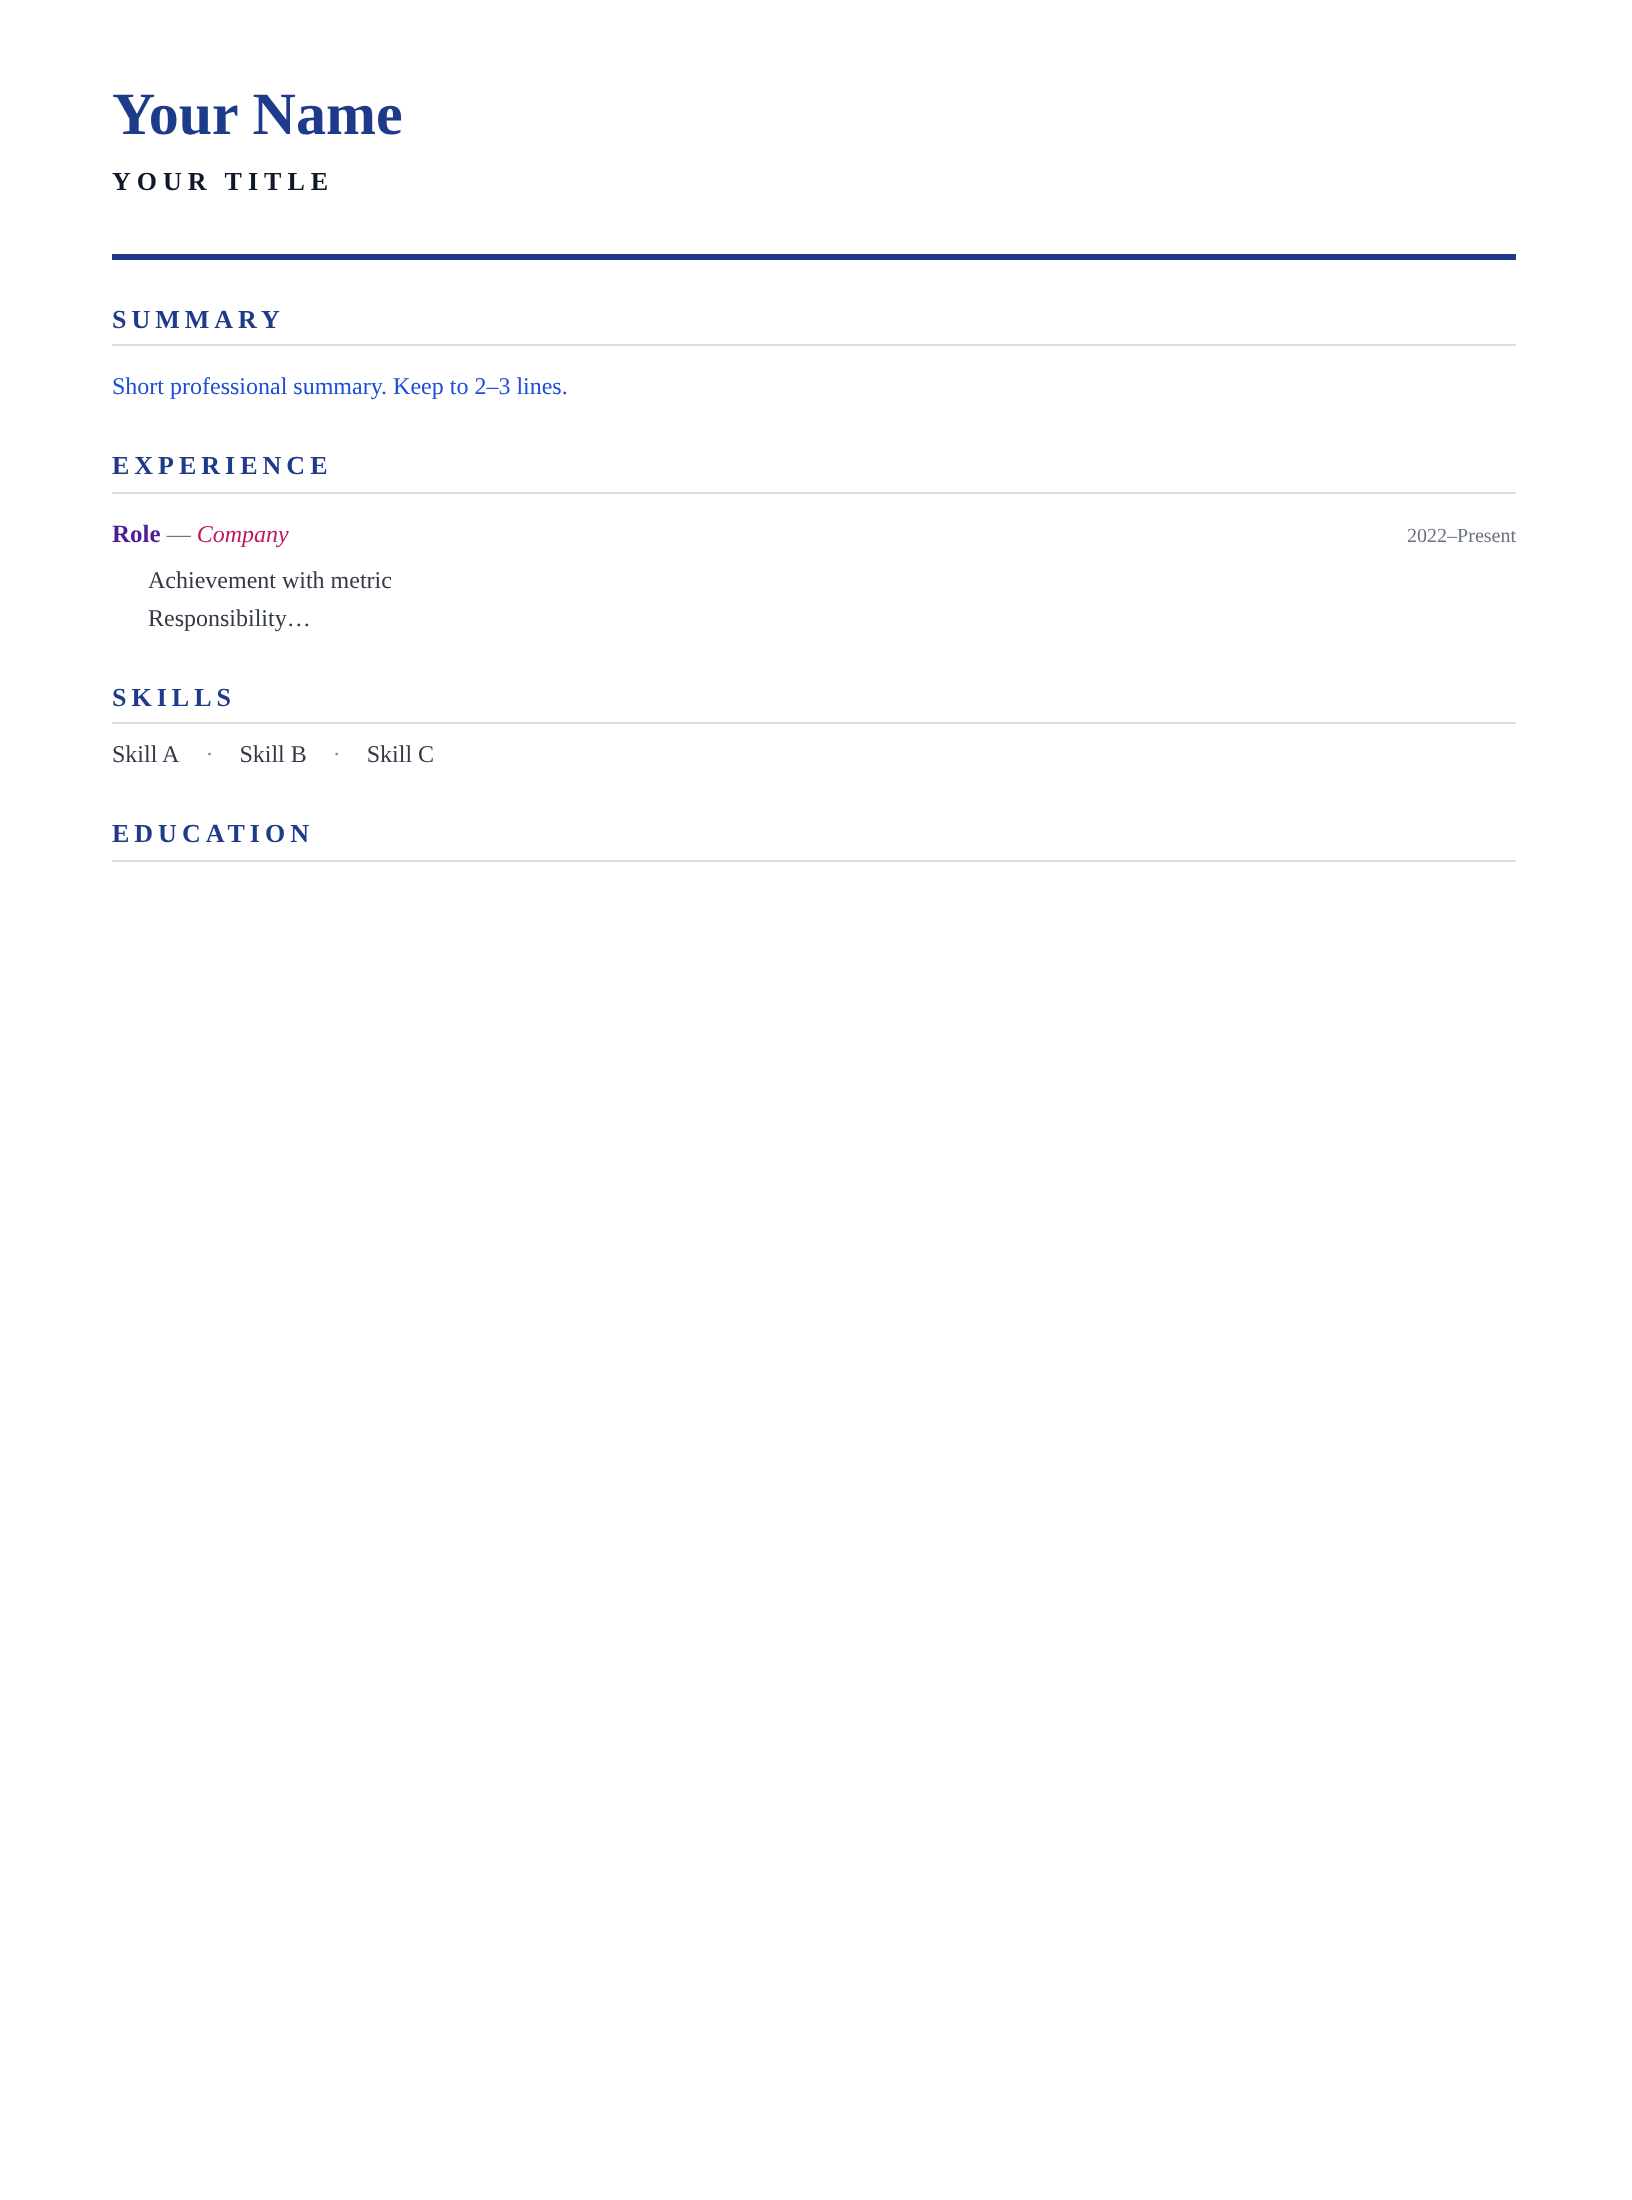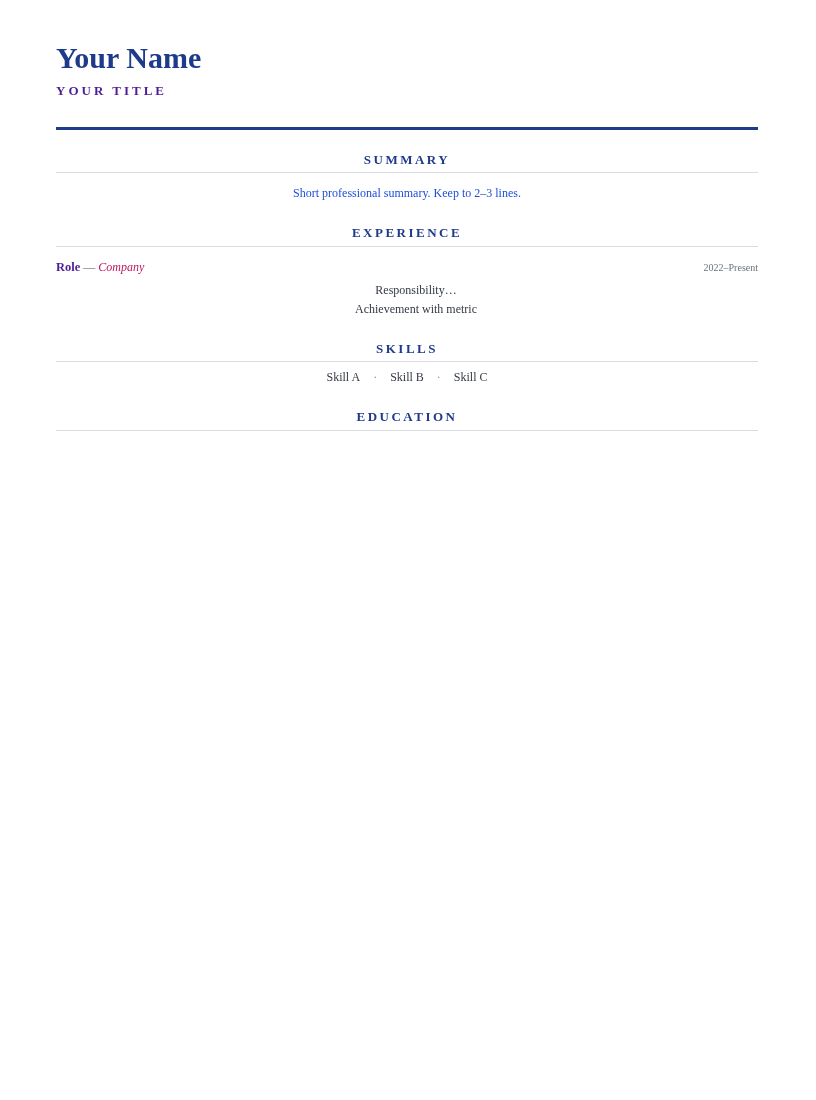--- a/index.html
+++ b/index.html
@@ -17,29 +17,29 @@
     font-size: 30px;
     font-weight: bold;
     color: #1e3a8a;
     line-height: 1.2;
   }
   .headline-title {
     margin-top: 7px;
     font-size: 13px;
     font-weight: bold;
     letter-spacing: 3px;
-    color: #4c1d95;
+    color: #0f172a;
     line-height: 1.2;
   }
   .top-rule {
     margin-top: 28px;
     height: 3px;
     background: #1e3a8a;
   }
-  .section { margin-top: 24px; text-align: center; }
+  .section { margin-top: 24px; }
   .section-first { margin-top: 22px; }
   .section-heading {
     font-size: 13px;
     font-weight: bold;
     letter-spacing: 2.5px;
     color: #1e3a8a;
     line-height: 1.2;
     padding-bottom: 5px;
     border-bottom: 1px solid #d9dce2;
   }
@@ -116,22 +116,22 @@
     <div class="section-body">
       <div class="entry-header">
         <div class="entry-title">
           <span class="entry-role">Role</span>
           <span class="entry-dash">—</span>
           <a class="entry-link">Company</a>
         </div>
         <div class="entry-dates">2022–Present</div>
       </div>
       <div class="bullets">
+        <div class="bullet-line">Achievement with metric</div>
         <div class="bullet-line">Responsibility…</div>
-        <div class="bullet-line">Achievement with metric</div>
       </div>
     </div>
   </div>
 
   <div class="section">
     <div class="section-heading">SKILLS</div>
     <div class="skills-line">
       <span>Skill A</span><span class="skill-sep">·</span><span>Skill B</span><span class="skill-sep">·</span><span>Skill C</span>
     </div>
   </div>

